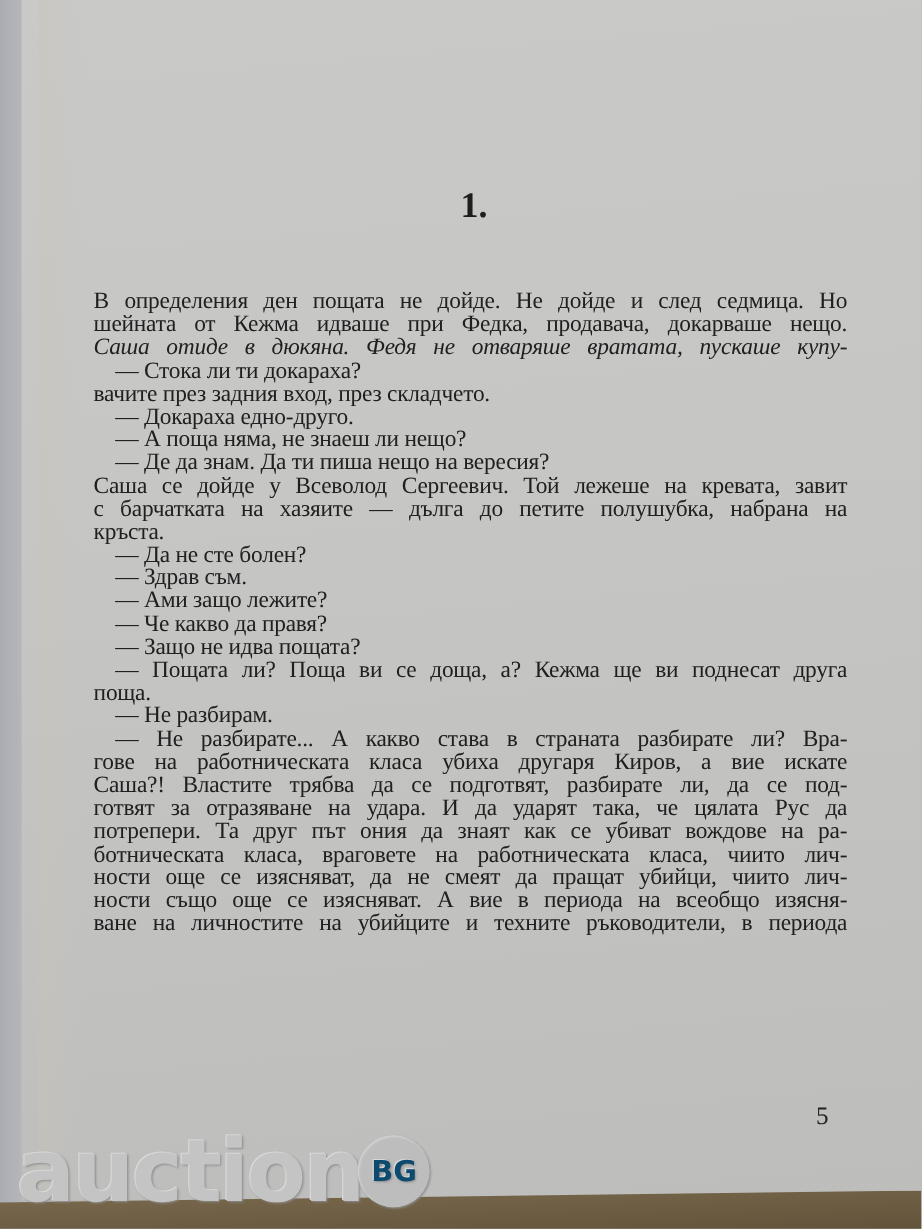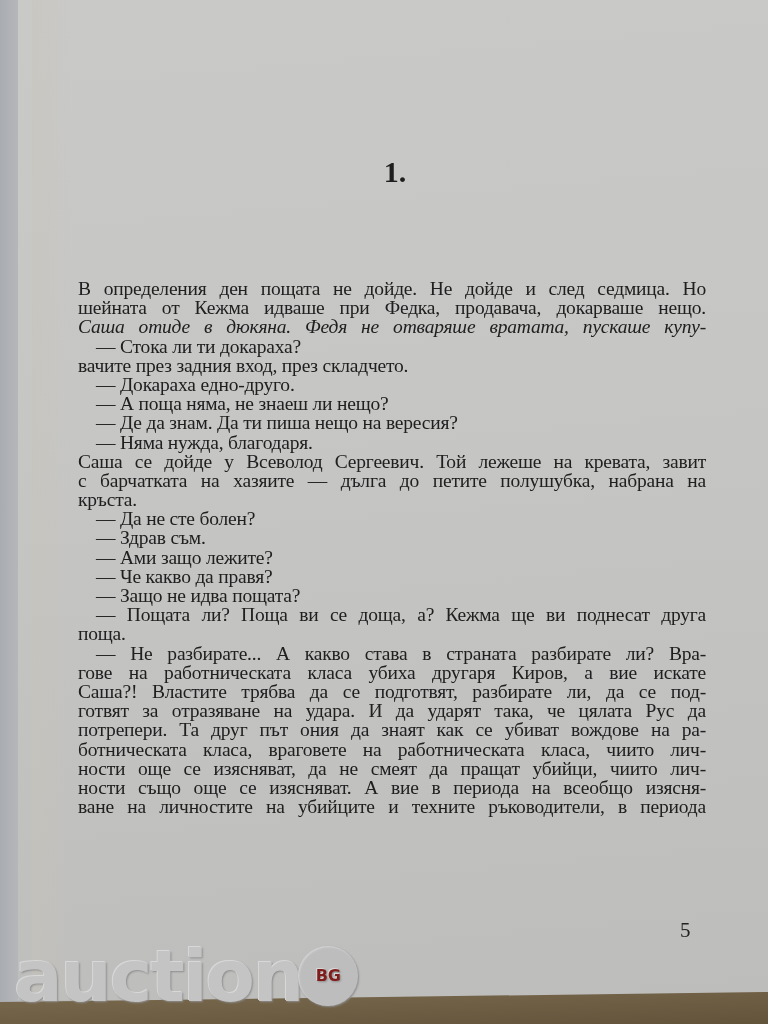--- a/index.html
+++ b/index.html
@@ -46,53 +46,53 @@
       position: absolute; left: 14px; top: 940px;
       font-family: "DejaVu Sans", sans-serif; font-size: 72px; font-weight: bold;
       color: #c4c4c4; letter-spacing: -2px;
       text-shadow: -1px -1px 0 #d8d8d8, 1px 1px 2px #8d8d8d;
       line-height: 1; display: flex; align-items: center;
     }
     .wm-badge {
       display: inline-flex; align-items: center; justify-content: center;
       width: 60px; height: 60px; border-radius: 50%;
       background: #bdbdbd; box-shadow: inset 1px 1px 2px #d6d6d6, 1px 1px 2px #8d8d8d;
-      font-size: 16px; color: #7f1d1d; margin-left: -4px; letter-spacing: 0;
+      font-size: 24px; color: #0c4a6e; margin-left: -4px; letter-spacing: 0;
     }
   </style>
 </head>
 <body>
 
 <div class="bg-left"></div>
 <div class="page">
 </div>
 <div class="table-strip"></div>
 
 <div class="chapter">1.</div>
 
 <div class="text" id="body-text">
-    <div class="line justify" style="padding-left: 0px; margin-top: 37px;">В определения ден пощата не дойде. Не дойде и след седмица. Но</div>
+    <div class="line justify" style="padding-left: 0px;">В определения ден пощата не дойде. Не дойде и след седмица. Но</div>
     <div class="line justify">шейната от Кежма идваше при Федка, продавача, докарваше нещо.</div>
     <div class="line justify" style="padding-left: 0px; font-style: italic;">Саша отиде в дюкяна. Федя не отваряше вратата, пускаше купу-</div>
     <div class="line dialog">— Стока ли ти докараха?</div>
     <div class="line">вачите през задния вход, през складчето.</div>
     <div class="line dialog">— Докараха едно-друго.</div>
     <div class="line dialog">— А поща няма, не знаеш ли нещо?</div>
     <div class="line dialog">— Де да знам. Да ти пиша нещо на вересия?</div>
-    <div class="line dialog">— Няма нужда, благодаря.</div>
     <div class="line justify" style="padding-left: 0px;">Саша се дойде у Всеволод Сергеевич. Той лежеше на кревата, завит</div>
     <div class="line justify">с барчатката на хазяите — дълга до петите полушубка, набрана на</div>
     <div class="line">кръста.</div>
     <div class="line dialog">— Да не сте болен?</div>
     <div class="line dialog">— Здрав съм.</div>
     <div class="line dialog">— Ами защо лежите?</div>
     <div class="line dialog">— Че какво да правя?</div>
     <div class="line dialog">— Защо не идва пощата?</div>
     <div class="line justify dialog">— Пощата ли? Поща ви се доща, а? Кежма ще ви поднесат друга</div>
     <div class="line">поща.</div>
+    <div class="line dialog">— Не разбирам.</div>
     <div class="line justify dialog">— Не разбирате... А какво става в страната разбирате ли? Вра-</div>
     <div class="line justify">гове на работническата класа убиха другаря Киров, а вие искате</div>
     <div class="line justify">Саша?! Властите трябва да се подготвят, разбирате ли, да се под-</div>
     <div class="line justify">готвят за отразяване на удара. И да ударят така, че цялата Рус да</div>
     <div class="line justify">потрепери. Та друг път ония да знаят как се убиват вождове на ра-</div>
     <div class="line justify">ботническата класа, враговете на работническата класа, чиито лич-</div>
     <div class="line justify">ности още се изясняват, да не смеят да пращат убийци, чиито лич-</div>
     <div class="line justify">ности също още се изясняват. А вие в периода на всеобщо изясня-</div>
     <div class="line justify">ване на личностите на убийците и техните ръководители, в периода</div>
   </div>

